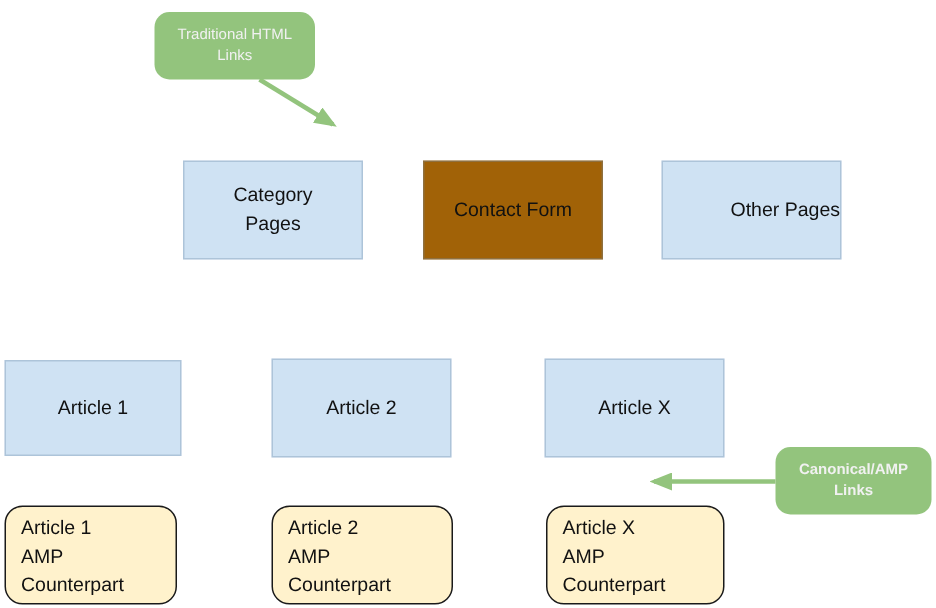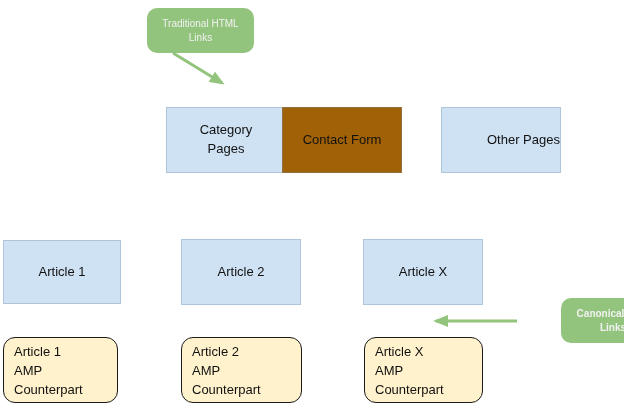--- a/index.html
+++ b/index.html
@@ -45,21 +45,20 @@
     line-height:1.45;
     white-space:pre-line;
   }
   .annot{
     position:absolute;
     background:#93c47d;
     border-radius:10px;
     display:flex;align-items:center;justify-content:center;
     box-sizing:border-box;
     text-align:center;
-    margin-left:44px;
   }
   .annot-text{
     color:#f1f1f1;
     font-size:10px;
     line-height:1.35;
     white-space:pre-line;
   }
   .arrow-line{
     stroke:#93c47d;
     stroke-width:3;
@@ -88,21 +87,21 @@
     <span class="annot-text" style="color: rgb(241, 241, 241);">Traditional HTML
 Links</span>
   </div>
 
   <div class="annot" style="left: 517px; top: 298px; width: 104px; height: 45px; background: rgb(147, 196, 125);">
     <span class="annot-text" style="color: rgb(241, 241, 241); font-weight: bold;">Canonical/AMP
 Links</span>
   </div>
 
 
-  <div class="node blue" style="left: 122px; top: 107px; width: 120px; height: 66px; background: rgb(207, 226, 243); margin-left: 44px;">
+  <div class="node blue" style="left: 122px; top: 107px; width: 120px; height: 66px; background: rgb(207, 226, 243);">
     <span class="node-text">Category
 Pages</span>
   </div>
 
   <div class="node blue" style="left: 282px; top: 107px; width: 120px; height: 66px; background: #a16207;">
     <span class="node-text">Contact Form</span>
   </div>
 
   <div class="node blue" style="left: 441px; top: 107px; width: 120px; height: 66px; background: rgb(207, 226, 243); justify-content: flex-end;">
     <span class="node-text">Other Pages</span>

